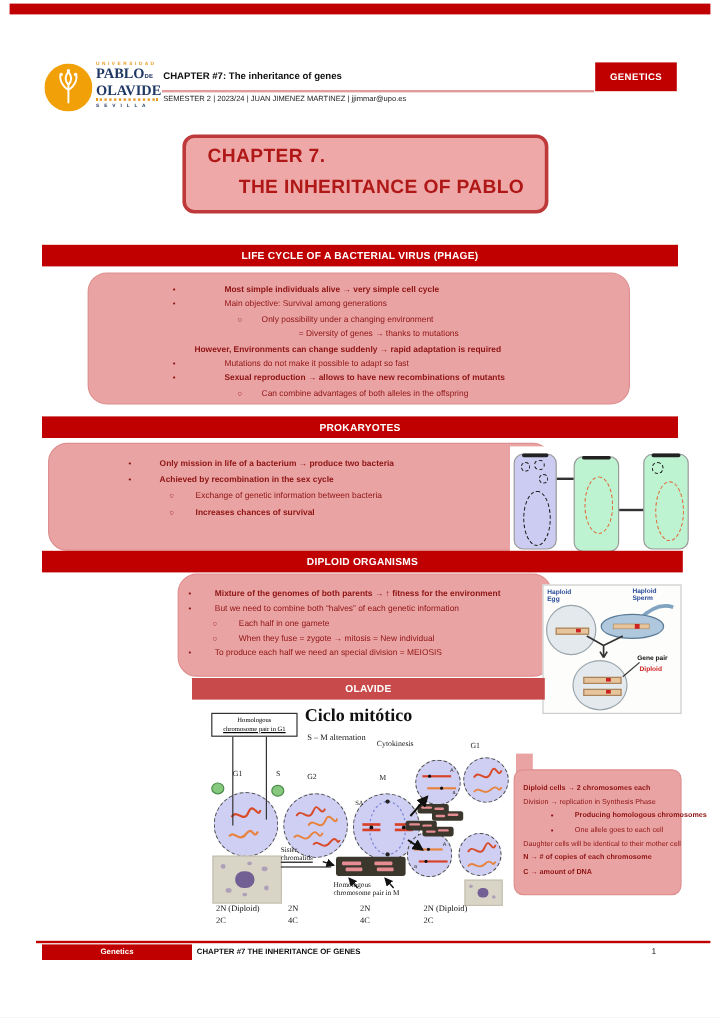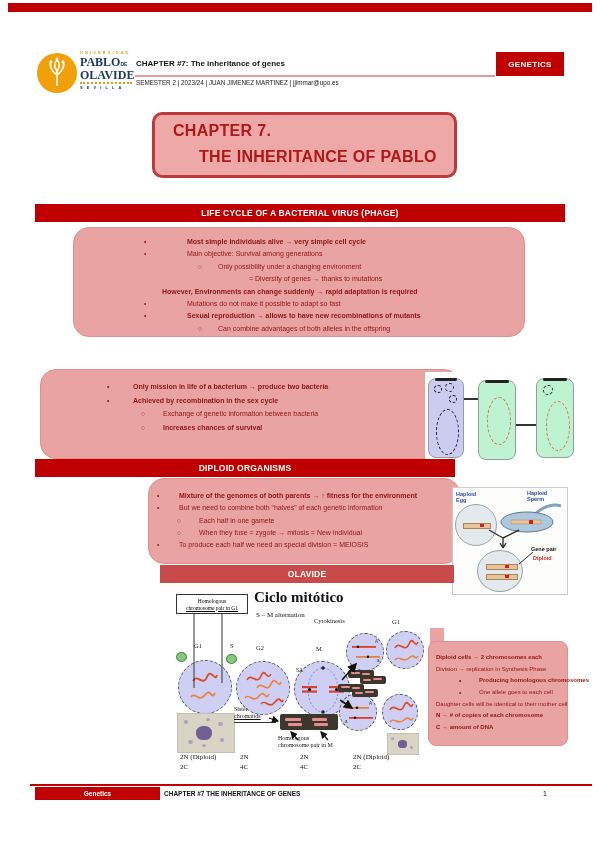--- a/index.html
+++ b/index.html
@@ -72,20 +72,21 @@
       <div class="bl bb" style="margin-left: 113px;"><span class="blt" style="left: -43px;">•</span><span>Most simple individuals alive → very simple cell cycle</span></div>
       <div class="bl" style="margin-left: 113px;"><span class="blt" style="left: -43px;">•</span><span>Main objective: Survival among generations</span></div>
       <div class="bl" style="margin-left: 144px;"><span class="blt" style="left: -20px;">○</span><span>Only possibility under a changing environment</span></div>
       <div class="bl" style="margin-left: 175px;"><span>= Diversity of genes → thanks to mutations</span></div>
       <div class="bl bb" style="margin-left: 88px;"><span>However, Environments can change suddenly → rapid adaptation is required</span></div>
       <div class="bl" style="margin-left: 113px;"><span class="blt" style="left: -43px;">•</span><span>Mutations do not make it possible to adapt so fast</span></div>
       <div class="bl bb" style="margin-left: 113px;"><span class="blt" style="left: -43px;">•</span><span>Sexual reproduction → allows to have new recombinations of mutants</span></div>
       <div class="bl" style="margin-left: 144px;"><span class="blt" style="left: -20px;">○</span><span>Can combine advantages of both alleles in the offspring</span></div>
     </div>
 
+  <div class="bar" style="left:35px;top:347px;width:530px;height:18px;background:#C00000;">PROKARYOTES</div>
   <div class="pinkbox box2" style="left:40px;top:369px;width:420px;height:90px;padding-top:13px;">
       <div class="bl bb" style="margin-left: 92px;"><span class="blt" style="left: -26px;">•</span><span>Only mission in life of a bacterium → produce two bacteria</span></div>
       <div class="bl bb" style="margin-left: 92px;"><span class="blt" style="left: -26px;">•</span><span>Achieved by recombination in the sex cycle</span></div>
       <div class="bl" style="margin-left: 122px;"><span class="blt" style="left: -22px;">○</span><span>Exchange of genetic information between bacteria</span></div>
       <div class="bl bb" style="margin-left: 122px;"><span class="blt" style="left: -22px;">○</span><span>Increases chances of survival</span></div>
     </div>
 
   <div class="abs" style="left:425px;top:372px;width:167px;height:88px;background:#fff;">
     <div class="prokcell" style="left:3px;top:6px;width:36px;height:80px;background:#CCCCF2;">
       <div class="prokcap"></div>
@@ -100,21 +101,21 @@
     </div>
     <div class="prokcell" style="left:111px;top:6px;width:38px;height:80px;background:#BDF3D0;">
       <div class="prokcap"></div>
       <div class="dashoval" style="left:6px;top:6px;width:8px;height:8px;"></div>
       <div class="dashoval or" style="left:9px;top:22px;width:22px;height:48px;"></div>
     </div>
     <div class="abs" style="left:39px;top:26px;width:14px;height:1.5px;background:#333;"></div>
     <div class="abs" style="left:91px;top:52px;width:20px;height:1.5px;background:#333;"></div>
   </div>
 
-  <div class="bar" style="left:35px;top:459px;width:420px;height:18px;background:#C00000;">DIPLOID ORGANISMS</div>
+  <div class="bar" style="left:35px;top:459px;width:534px;height:18px;background:#C00000;">DIPLOID ORGANISMS</div>
   <div class="pinkbox box3" style="left:148px;top:478px;width:312px;height:86px;padding-top:13px;">
       <div class="bl bb" style="margin-left: 30px;"><span class="blt" style="left: -22px;">•</span><span>Mixture of the genomes of both parents → ↑ fitness for the environment</span></div>
       <div class="bl" style="margin-left: 30px;"><span class="blt" style="left: -22px;">•</span><span>But we need to combine both “halves” of each genetic information</span></div>
       <div class="bl" style="margin-left: 50px;"><span class="blt" style="left: -22px;">○</span><span>Each half in one gamete</span></div>
       <div class="bl" style="margin-left: 50px;"><span class="blt" style="left: -22px;">○</span><span>When they fuse = zygote → mitosis = New individual</span></div>
       <div class="bl" style="margin-left: 30px;"><span class="blt" style="left: -22px;">•</span><span>To produce each half we need an special division = MEIOSIS</span></div>
     </div>
 
   <div class="abs" style="left:452px;top:487px;width:116px;height:108px;background:#fdfdfb;border:1px solid #ccc;box-sizing:border-box;">
     <div class="tinytxt" style="left:3px;top:3px;color:#2B4C9B;">

